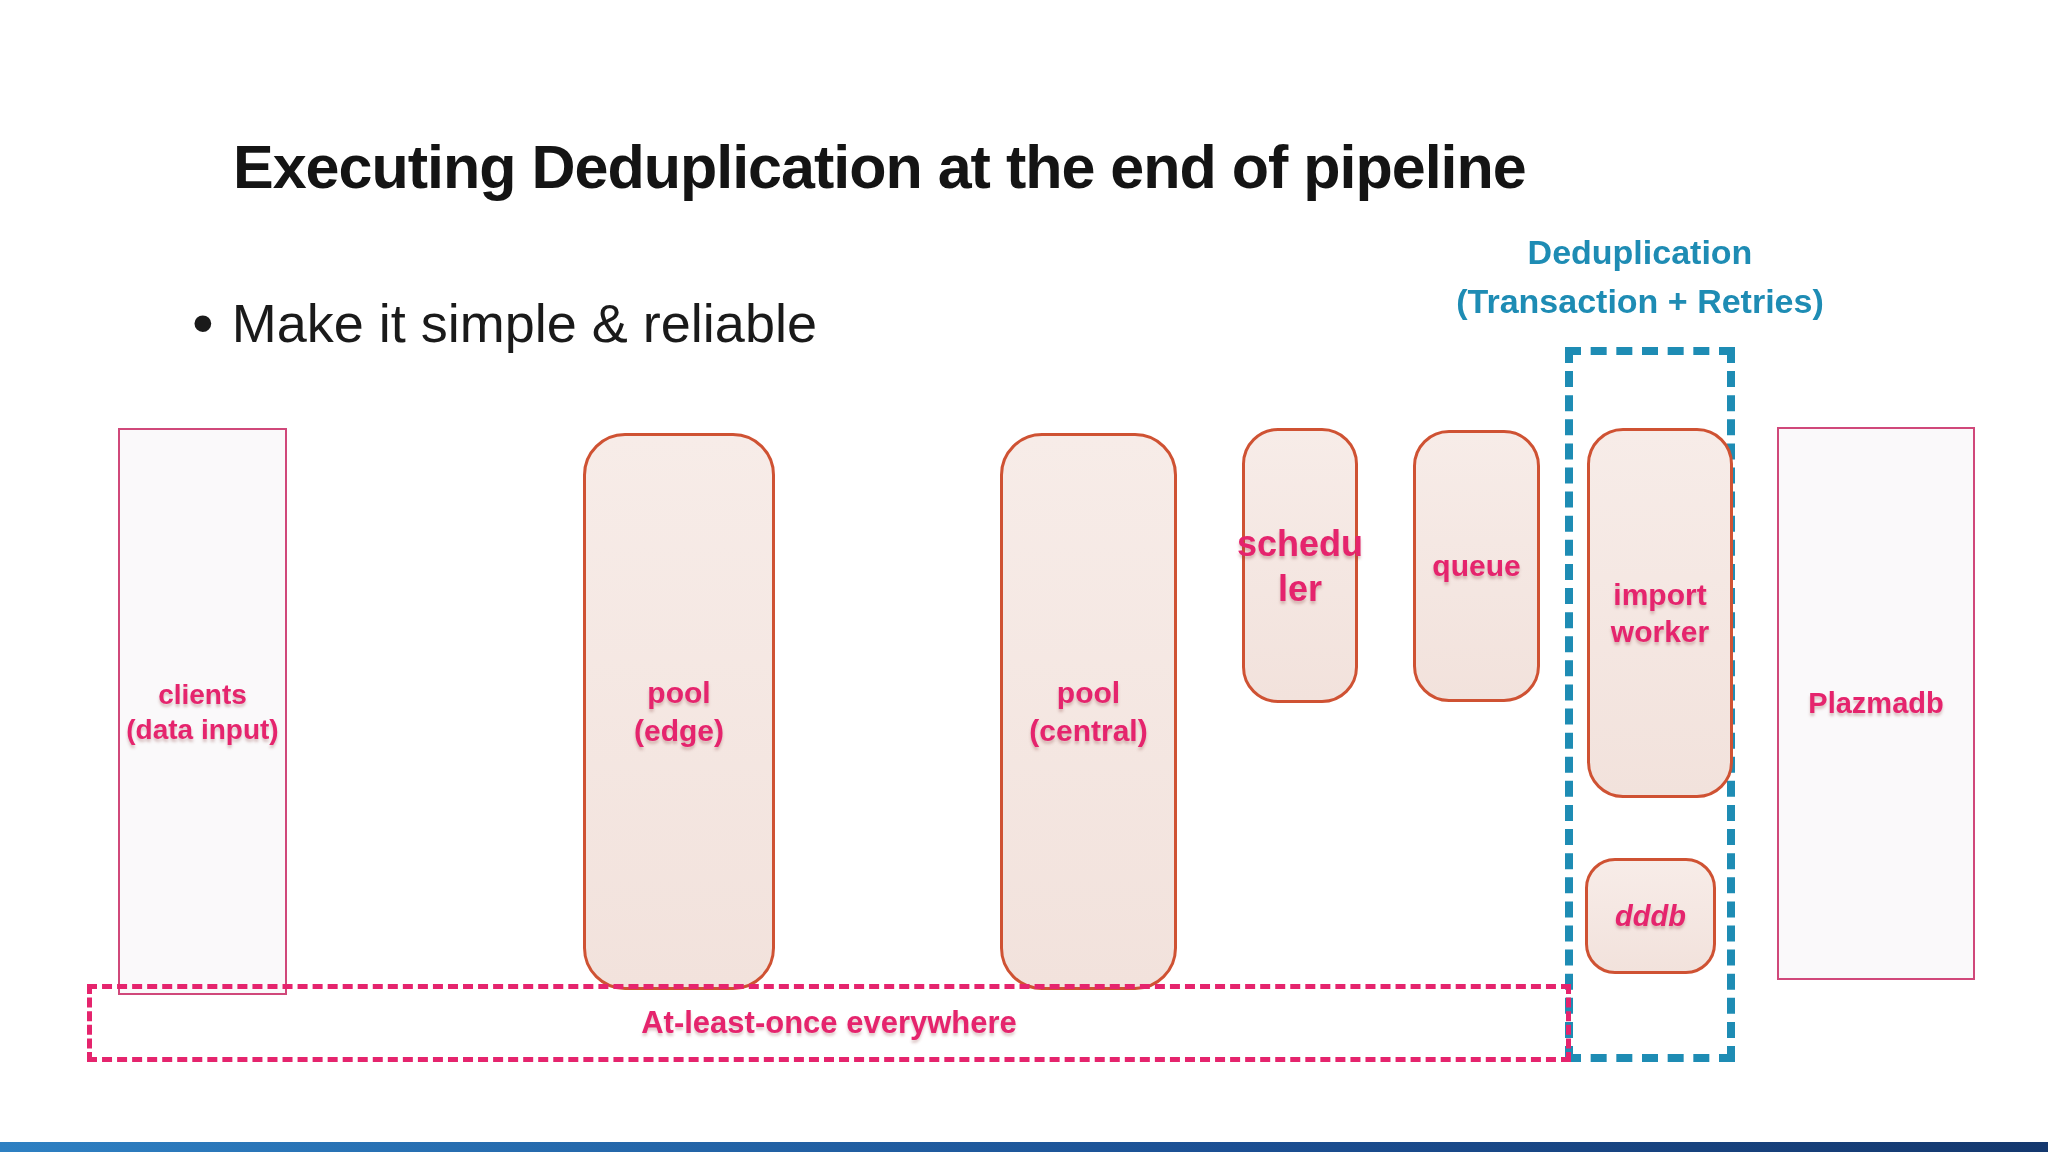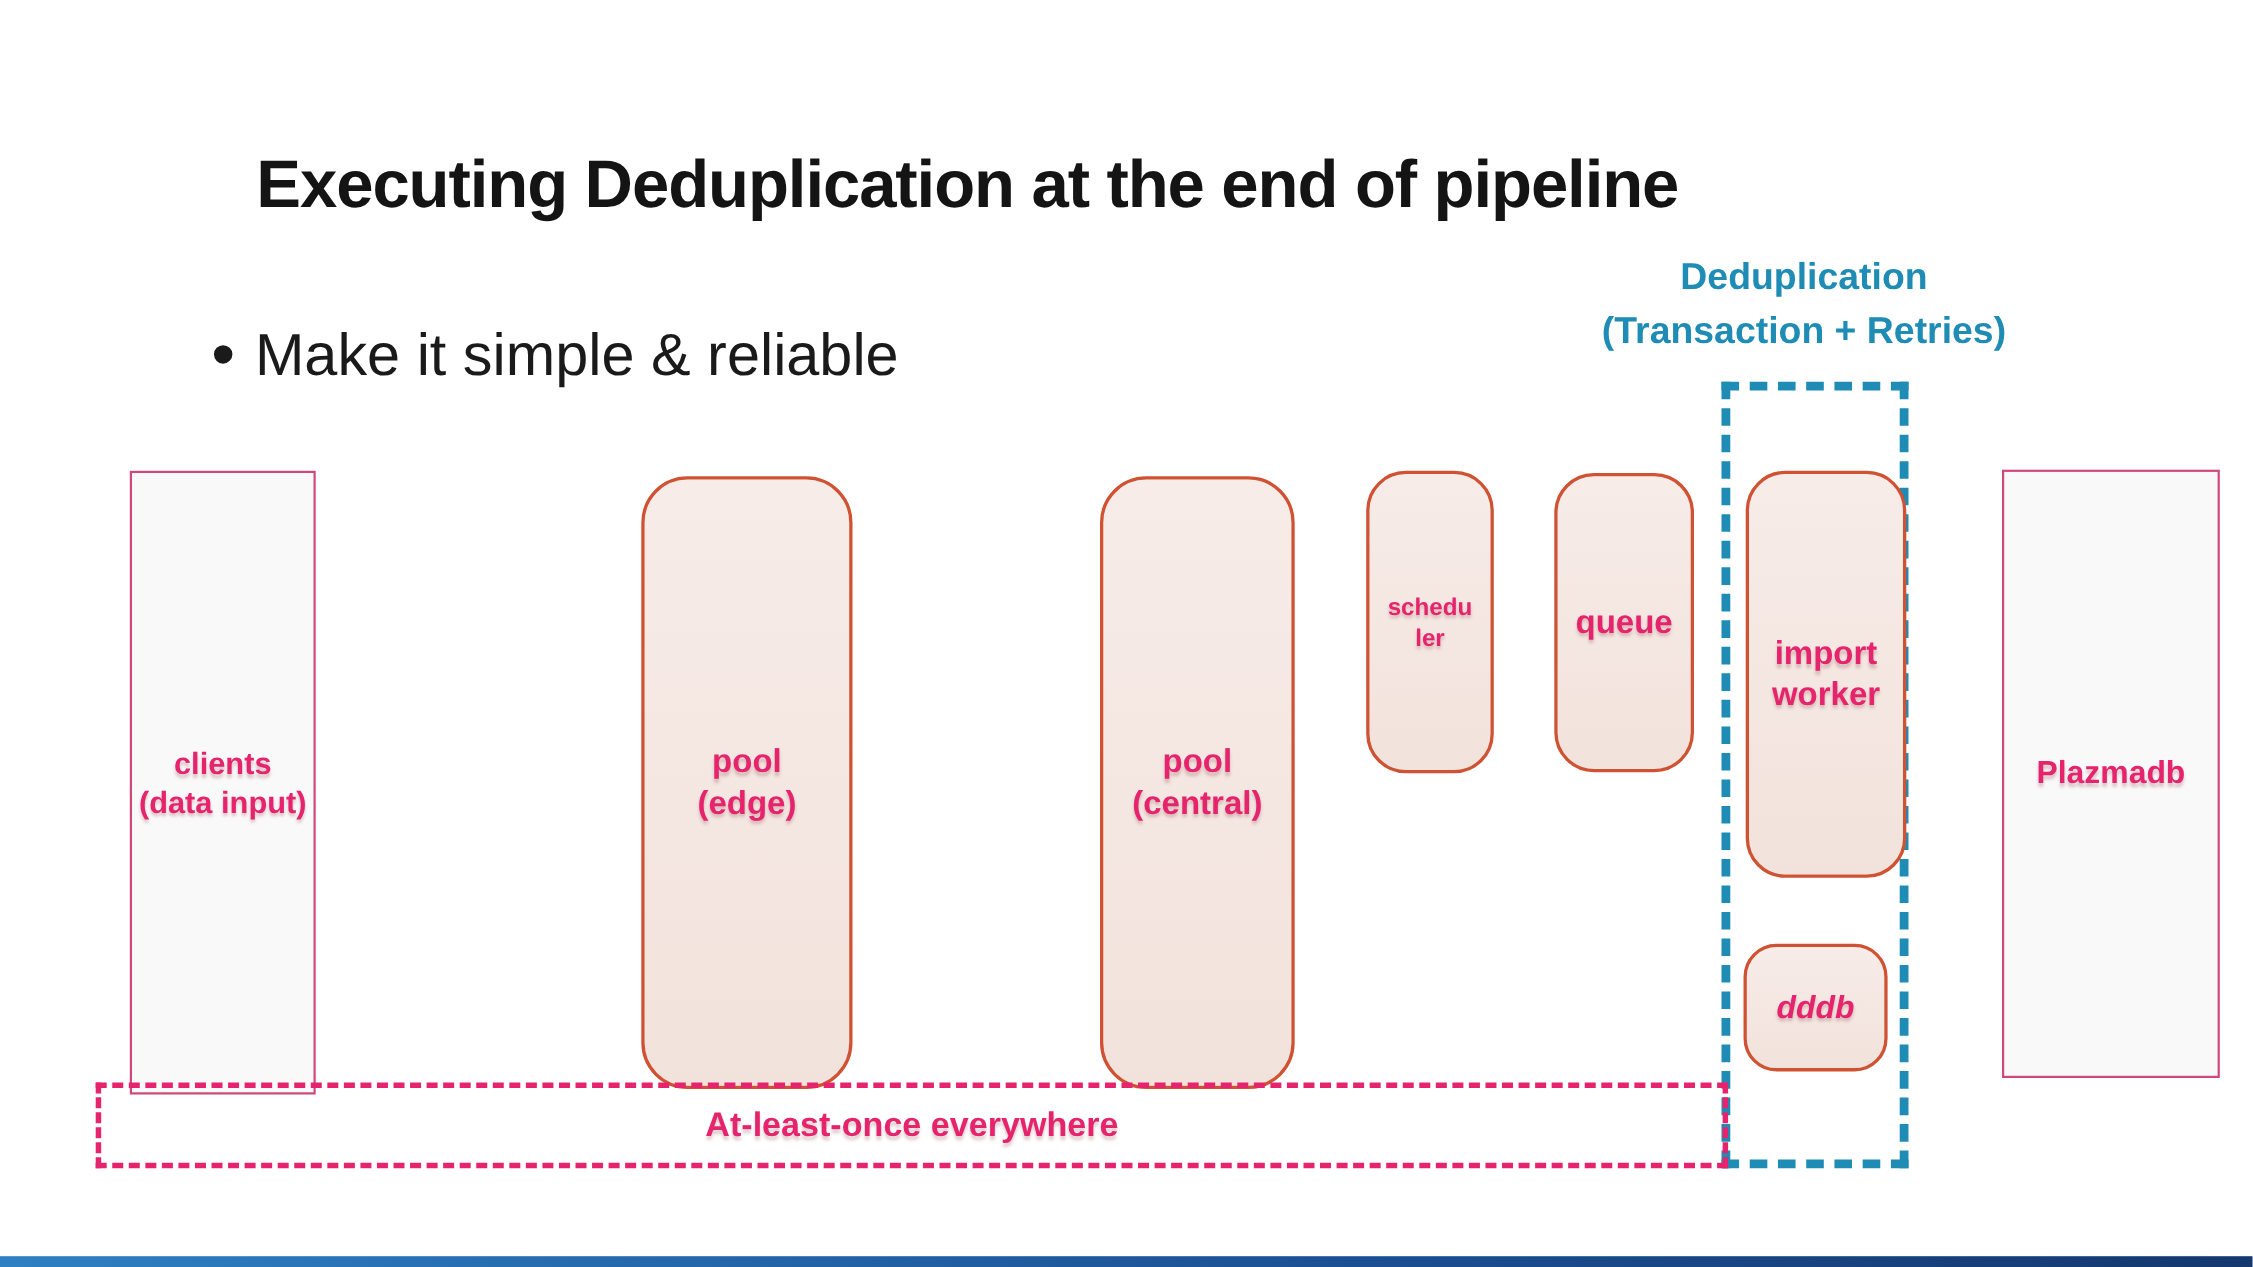--- a/index.html
+++ b/index.html
@@ -103,26 +103,26 @@
     border: 2px solid var(--thin-border-pink, #d0487a);
     border-radius: 0;
   }
 
   .n-clients      { left: 118px;  top: 428px; width: 169px; height: 567px; }
   .n-clients .node-label { font-size: 28px; }
   .n-gateway      { left: 347px;  top: 436px; width: 163px; height: 550px; border-radius: 42px; }
   .n-pool-edge    { left: 583px;  top: 433px; width: 192px; height: 557px; border-radius: 42px; }
   .n-pool-central { left: 1000px; top: 433px; width: 177px; height: 557px; border-radius: 42px; }
   .n-scheduler    { left: 1242px; top: 428px; width: 116px; height: 275px; border-radius: 36px; }
-  .n-scheduler .node-label { font-size: 22px; }
+  .n-scheduler .node-label { font-size: 36px; }
   .n-queue        { left: 1413px; top: 430px; width: 127px; height: 272px; border-radius: 36px; }
   .n-import       { left: 1587px; top: 428px; width: 146px; height: 370px; border-radius: 36px; }
   .n-dddb         { left: 1585px; top: 858px; width: 131px; height: 116px; border-radius: 30px; }
   .n-dddb .node-label { font-size: 29px; font-style: italic; }
-  .n-plazmadb     { left: 1820px; top: 427px; width: 198px; height: 553px; }
+  .n-plazmadb     { left: 1777px; top: 427px; width: 198px; height: 553px; }
   .n-plazmadb .node-label { font-size: 29px; }
 
   .bottom-bar {
     position: absolute;
     left: 0; bottom: 0;
     width: 2048px; height: 10px;
     background: linear-gradient(90deg,
       var(--bar-gradient-left, #2e80c2) 0%,
       #1b4f93 60%,
       var(--bar-gradient-right, #14386e) 100%);

